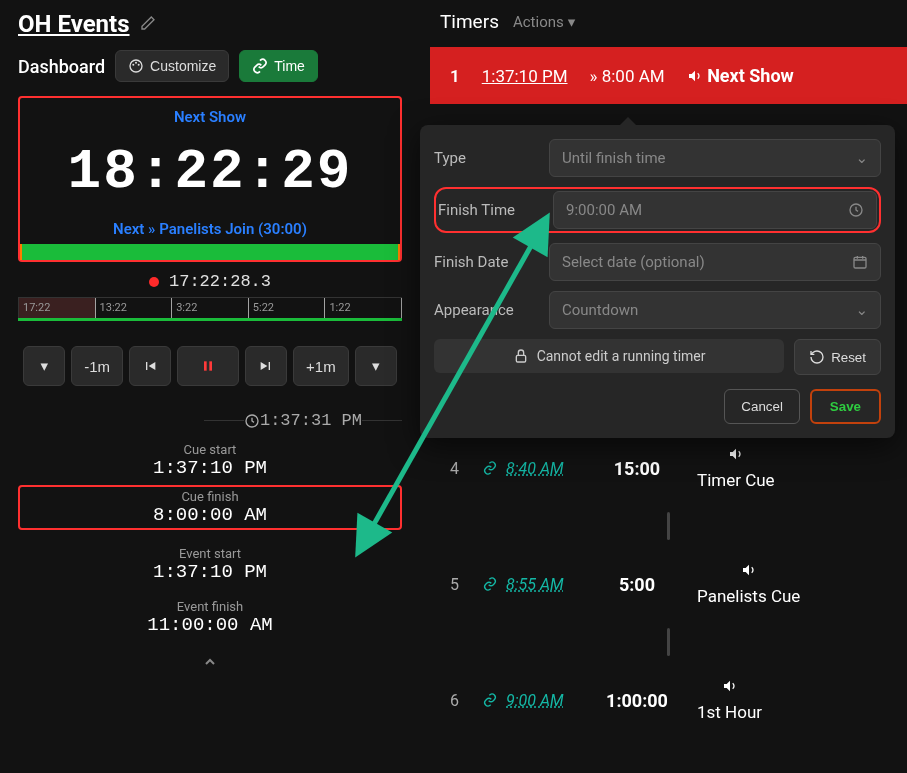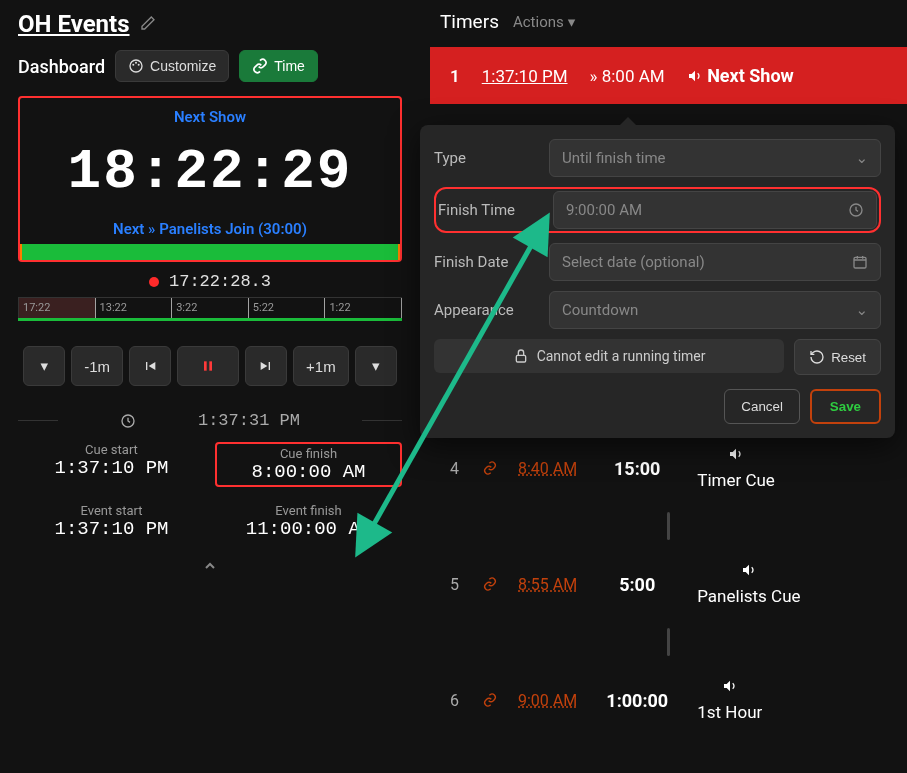--- a/index.html
+++ b/index.html
@@ -61,25 +61,25 @@
 .timeline { display: flex; border-top: 1px solid #333; border-bottom: 3px solid #1abc3a; position: relative; margin-bottom: 25px; }
 .timeline-cell { flex: 1; border-right: 1px solid #a3a3a3; font-size: 11px; color: #999; padding: 3px 4px; height: 20px; }
 .timeline-cell:first-child { background: #3a2020; border-left: 1px solid #333; }
 
 
 .transport { display: flex; gap: 6px; justify-content: center; margin-bottom: 25px; }
 .transport .btn { padding: 10px 12px; font-size: 15px; min-width: 42px; justify-content: center; }
 .transport .btn-pause { color: #ff3a3a; padding-left: 22px; padding-right: 22px; }
 
 
-.info-divider { display: flex; align-items: center; justify-content: space-between; color: #aaa; margin-bottom: 12px; }
+.info-divider { display: flex; align-items: center; justify-content: flex-end; color: #aaa; margin-bottom: 12px; }
 .info-divider::before, .info-divider::after { content: ""; flex: 1; height: 1px; background: #333; max-width: 40px; }
 .info-clock { font-family: "Courier New", monospace; font-size: 17px; }
 
-.time-grid { display: grid; grid-template-columns: 1fr 1fr; gap: 6px 10px; text-align: center; }
+.time-grid { display: grid; grid-template-columns: 1fr; gap: 6px 10px; text-align: center; }
 .time-label { color: #999; font-size: 13px; }
 .time-value { font-family: "Courier New", monospace; font-size: 19px; color: #fff; }
 .cue-finish-box { border: 2px solid #ff3030; border-radius: 4px; padding: 2px 4px; }
 
 .collapse-row { text-align: center; margin-top: 18px; color: #888; }
 
 
 .right-header { display: flex; align-items: center; gap: 14px; margin-bottom: 14px; padding-left: 10px; }
 .right-title { font-size: 19px; color: #fff; }
 .actions-label { color: #888; font-size: 15px; display: flex; align-items: center; gap: 4px; }
@@ -145,21 +145,21 @@
 
 .timer-list { margin-top: 320px; }
 .timer-row {
   display: flex;
   align-items: center;
   padding: 22px 20px;
   gap: 20px;
   font-size: 16px;
 }
 .timer-row-num { color: #aaa; width: 12px; }
-.timer-row-link { color: #c2410c; display: flex; align-items: center; gap: 20px; min-width: 95px; text-decoration: underline dotted; }
+.timer-row-link { color: #14b8a6; display: flex; align-items: center; gap: 8px; min-width: 95px; text-decoration: underline dotted; font-style: italic; }
 .timer-row-dur { color: #fff; font-weight: 700; font-size: 18px; min-width: 80px; text-align: center; }
 .timer-row-name { color: #fff; font-weight: 400; font-size: 17px; display: flex; align-items: center; gap: 8px; flex-direction: column; }
 .timer-connector { text-align: center; }
 .timer-connector .line { width: 3px; height: 28px; background: #444; margin: 0 auto; border-radius: 2px; }
 
 
 .arrow-svg { position: absolute; top: 200px; left: 345px; z-index: 50; pointer-events: none; }
 
 svg.icon { width: 16px; height: 16px; flex-shrink: 0; }
 </style>

